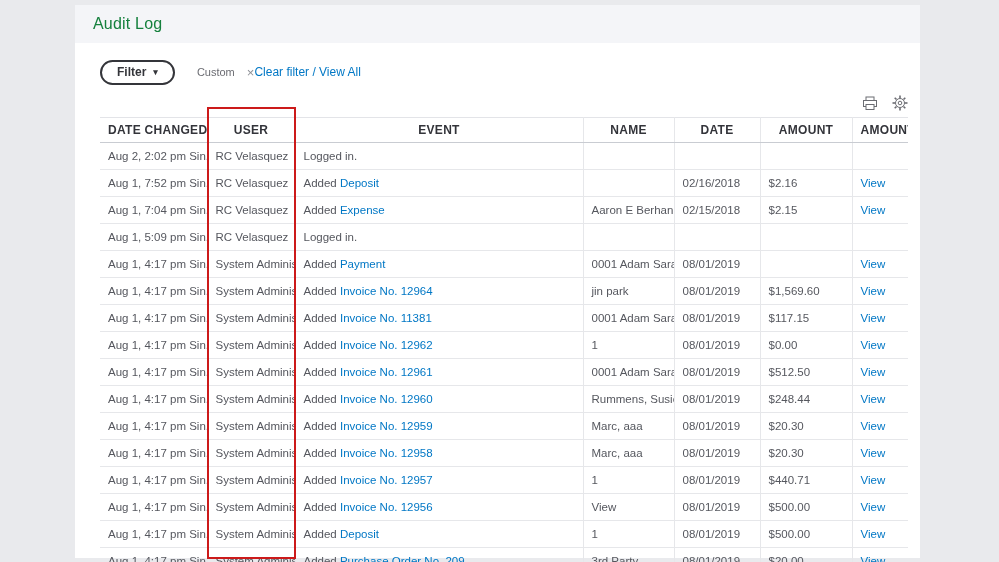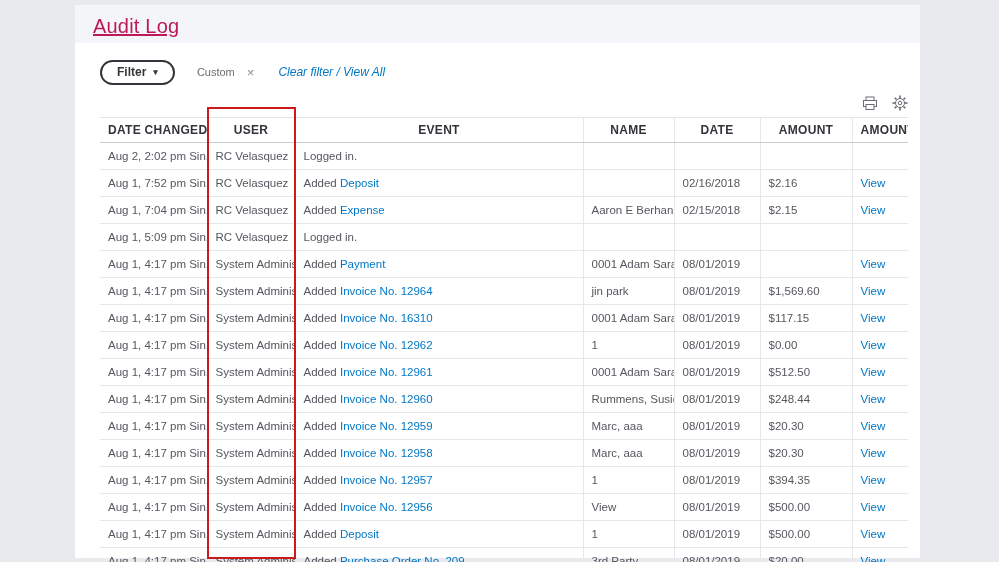--- a/index.html
+++ b/index.html
@@ -19,24 +19,23 @@
     left:75px; top:5px;
     width:845px; height:553px;
     background:#ffffff;
   }
   .titlebar {
     background:#f4f5f8;
     padding:10px 18px 9px 18px;
     height:38px;
   }
   .title {
-    font-size:20px;
-    color:#be185d;
+    font-size:16px;
+    color:#15803d;
     letter-spacing:0.2px;
-    text-decoration:underline;
   }
   .main { padding:0 12px 0 25px; }
   .filter-row {
     margin-top:16px;
     display:flex;
     align-items:center;
     height:26px;
   }
   .filter-btn {
     display:inline-flex;
@@ -61,25 +60,23 @@
     font-size:11px;
     color:#6b6c72;
   }
   .chip-close {
     color:#8d9096;
     font-size:13px;
     cursor:pointer;
     line-height:1;
   }
   .clear-link {
-    margin-left:24px;
     font-size:12px;
     color:#0077c5;
     text-decoration:none;
-    font-style:italic;
   }
   .icons-row {
     margin-top:10px;
     display:flex;
     justify-content:flex-end;
     align-items:center;
     gap:14px;
     height:16px;
   }
   .icon-btn { cursor:pointer; display:inline-flex; }
@@ -254,21 +251,21 @@
               <td>System Administ...</td>
               <td><span>Added </span><a href="#" class="link">Invoice No. 12964</a></td>
               <td>jin park</td>
               <td>08/01/2019</td>
               <td>$1,569.60</td>
               <td><a href="#" class="link">View</a></td>
             </tr>
             <tr>
               <td>Aug 1, 4:17 pm Sin...</td>
               <td>System Administ...</td>
-              <td><span>Added </span><a href="#" class="link">Invoice No. 16310</a></td>
+              <td><span>Added </span><a href="#" class="link">Invoice No. 11381</a></td>
               <td>0001 Adam Sara...</td>
               <td>08/01/2019</td>
               <td>$117.15</td>
               <td><a href="#" class="link">View</a></td>
             </tr>
             <tr>
               <td>Aug 1, 4:17 pm Sin...</td>
               <td>System Administ...</td>
               <td><span>Added </span><a href="#" class="link">Invoice No. 12962</a></td>
               <td>1</td>
@@ -311,21 +308,21 @@
               <td>08/01/2019</td>
               <td>$20.30</td>
               <td><a href="#" class="link">View</a></td>
             </tr>
             <tr>
               <td>Aug 1, 4:17 pm Sin...</td>
               <td>System Administ...</td>
               <td><span>Added </span><a href="#" class="link">Invoice No. 12957</a></td>
               <td>1</td>
               <td>08/01/2019</td>
-              <td>$394.35</td>
+              <td>$440.71</td>
               <td><a href="#" class="link">View</a></td>
             </tr>
             <tr>
               <td>Aug 1, 4:17 pm Sin...</td>
               <td>System Administ...</td>
               <td><span>Added </span><a href="#" class="link">Invoice No. 12956</a></td>
               <td>View</td>
               <td>08/01/2019</td>
               <td>$500.00</td>
               <td><a href="#" class="link">View</a></td>

